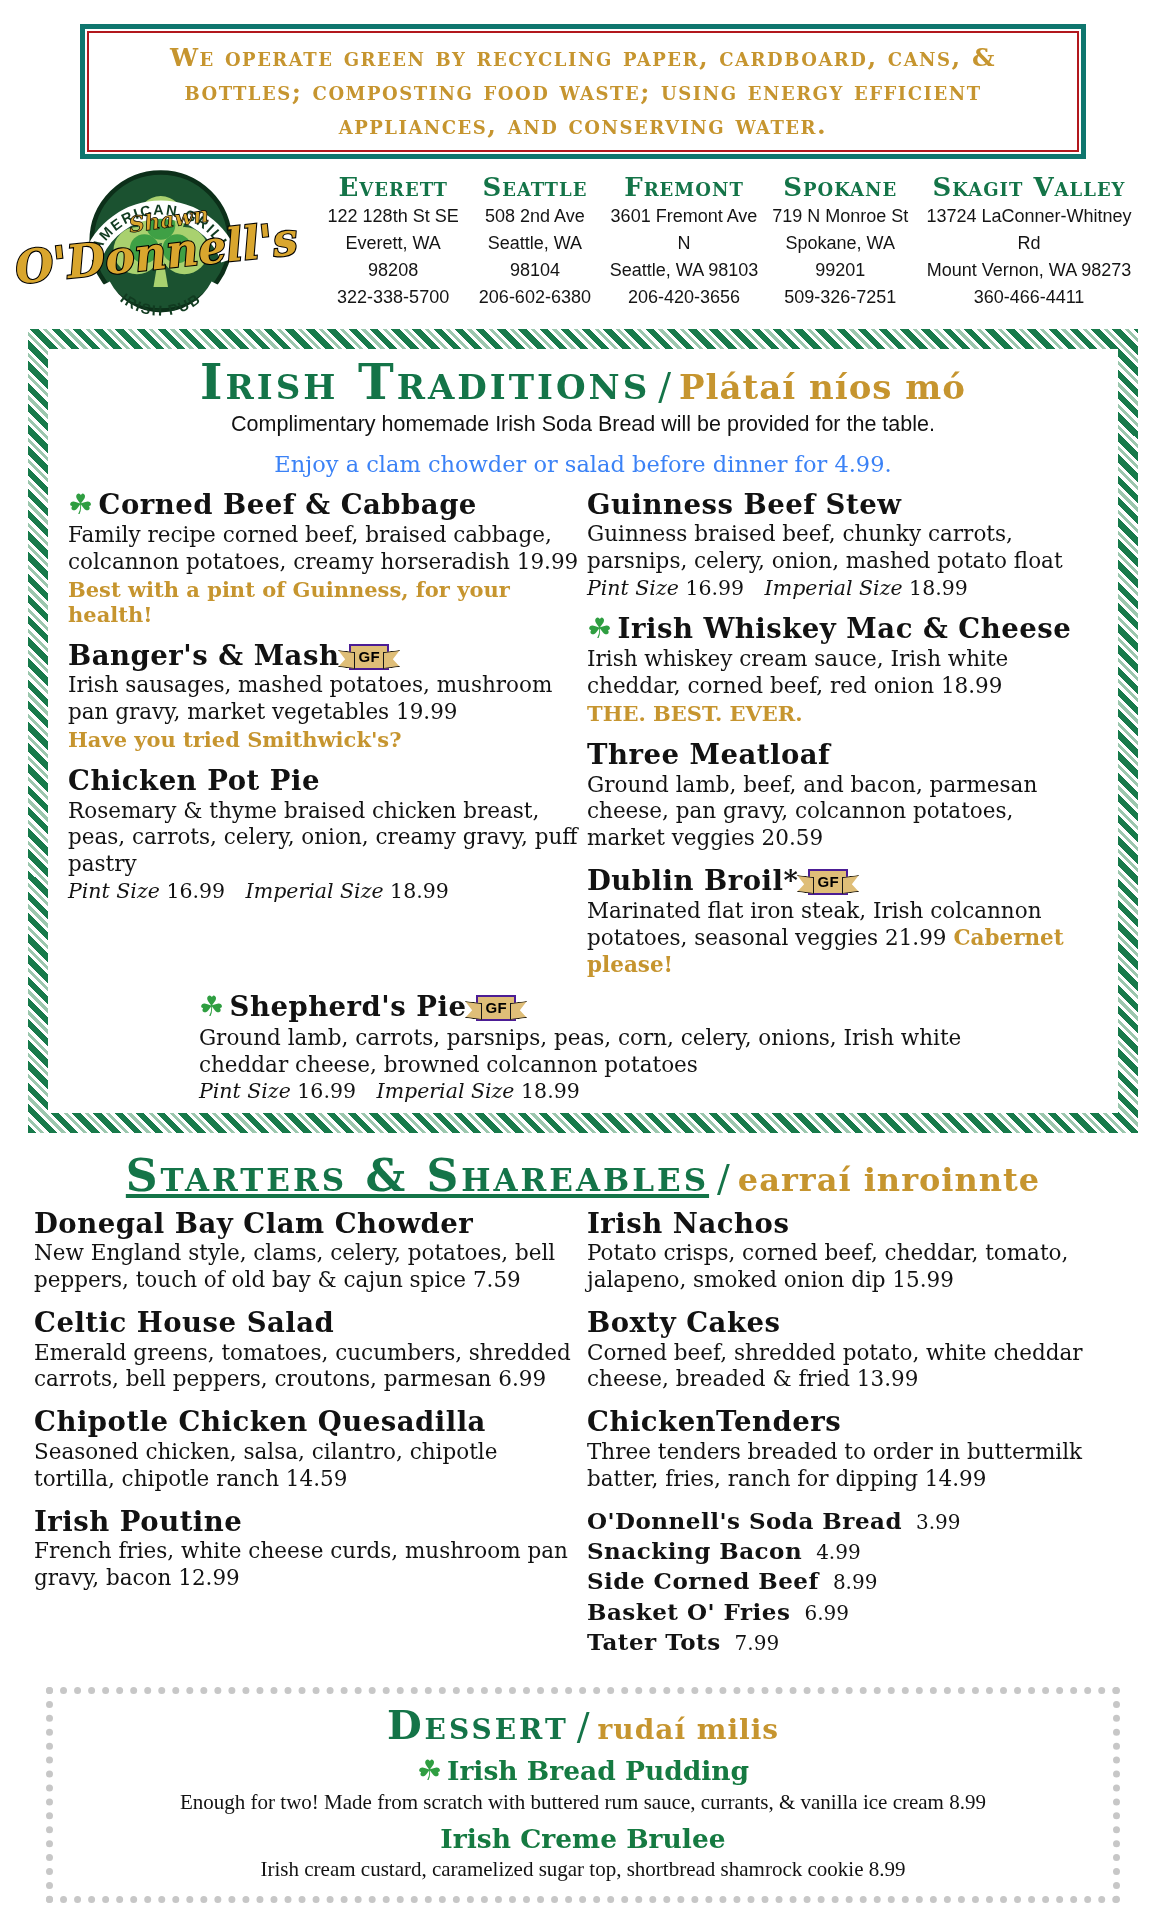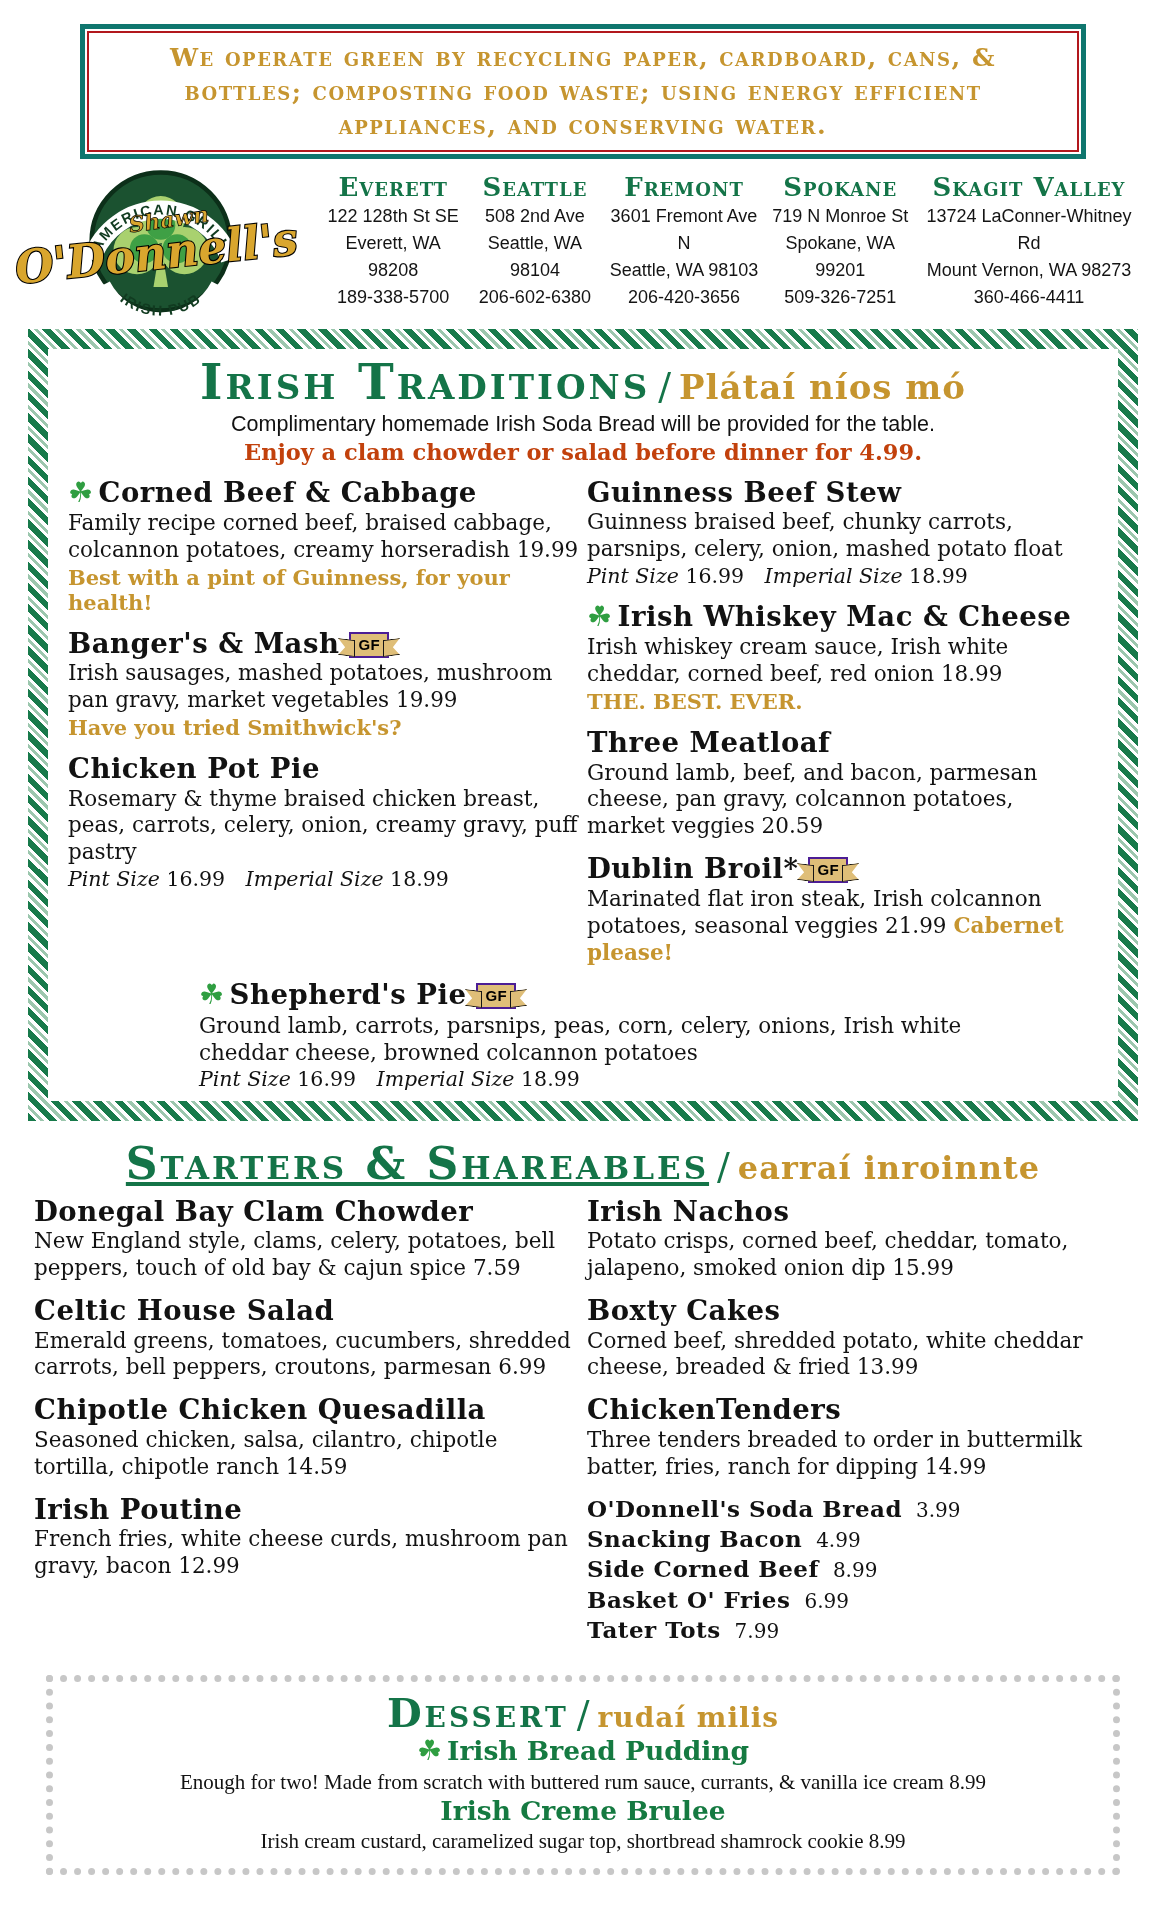--- a/index.html
+++ b/index.html
@@ -30,21 +30,21 @@
     margin:12px 28px 0 28px;
     border:20px solid #187a4b;
     border-image: repeating-linear-gradient(45deg, #187a4b 0 6px, #ffffff 6px 9px, #9cc7ae 9px 12px, #ffffff 12px 15px) 20;
     padding:6px 16px 10px 16px;
   }
   .sec-title { text-align:center; line-height:1.05; margin-top:2px; }
   .t-green { color:#147448; font-variant:small-caps; font-weight:bold; font-size:48px; letter-spacing:3px; }
   .t-slash { color:#147448; font-size:38px; font-weight:normal; padding:0 8px; }
   .t-gold  { color:#c6952f; font-weight:bold; font-size:34px; letter-spacing:1px; }
   .note1 { text-align:center; font-family:"Liberation Sans", sans-serif; font-size:21.5px; margin-top:4px; }
-  .note2 { text-align:center; color:#c2410c; font-weight:bold; font-size:22.5px; margin-top:2px; }
+  .note2 { text-align:center; color:#3b82f6; font-weight:normal; font-size:22.5px; margin-top:14px; }
 
   .cols { display:flex; margin-top:12px; }
   .col { width:50%; padding:0 4px; }
   .item { text-align:left; margin-bottom:13px; }
   .item-name { font-weight:bold; font-size:27.5px; letter-spacing:0.5px; line-height:1.15; white-space:nowrap; }
   .sham { color:#2f9e41; font-size:28px; margin-right:5px; font-weight:normal; }
   .item-desc { font-size:21.5px; line-height:1.25; margin-top:1px; }
   .sizes { font-size:20.5px; margin-top:1px; }
   .szl { font-style:italic; }
   .szp { margin-right:14px; }
@@ -67,21 +67,21 @@
   .starters .t-gold { font-size:32px; }
   .starters .cols { margin-top:8px; }
   .side-line { font-size:23px; line-height:1.32; }
   .side-name { font-weight:bold; letter-spacing:0.5px; }
   .side-price { font-size:20px; margin-left:14px; }
 
   
   .dessert { margin:16px 46px 0 46px; border:7px dotted #c7c7c7; padding:8px 20px 14px 20px; text-align:center; }
   .dessert .t-green { font-size:40px; }
   .dessert .t-gold { font-size:28px; }
-  .d-name { color:#157a41; font-weight:bold; font-size:26.5px; margin-top:0; line-height:1.2; }
+  .d-name { color:#157a41; font-weight:bold; font-size:26.5px; margin-top:8px; line-height:1.2; }
   .d-desc { font-family:"Liberation Serif", serif; font-size:21px; margin-top:2px; }
 </style>
 </head>
 <body>
 
 <div class="banner">
   <div class="banner-inner">
     <div class="banner-text">We operate green by recycling paper, cardboard, cans, &amp; bottles; composting food waste; using energy efficient appliances, and conserving water.</div>
   </div>
 </div>
@@ -110,21 +110,21 @@
     </text>
     <text x="178" y="66" text-anchor="middle" font-family="DejaVu Serif, serif" font-style="italic" font-weight="bold" font-size="24" fill="#d9a62e" stroke="#000" stroke-width="0.8" transform="rotate(-8 178 66)">Shawn</text>
     <text x="165" y="112" text-anchor="middle" font-family="DejaVu Serif, serif" font-style="italic" font-weight="bold" font-size="50" fill="#d9a62e" stroke="#000" stroke-width="2.4" paint-order="stroke" textLength="312" lengthAdjust="spacingAndGlyphs" transform="rotate(-6 165 112)">O'Donnell's</text>
   </svg>
 
   <div class="locations">
     <div class="loc">
       <div class="loc-name">Everett</div>
       <div class="loc-line">122 128th St SE</div>
       <div class="loc-line">Everett, WA 98208</div>
-      <div class="loc-line">189-338-5700</div>
+      <div class="loc-line">322-338-5700</div>
     </div>
     <div class="loc">
       <div class="loc-name">Seattle</div>
       <div class="loc-line">508 2nd Ave</div>
       <div class="loc-line">Seattle, WA 98104</div>
       <div class="loc-line">206-602-6380</div>
     </div>
     <div class="loc">
       <div class="loc-name">Fremont</div>
       <div class="loc-line">3601 Fremont Ave N</div>

